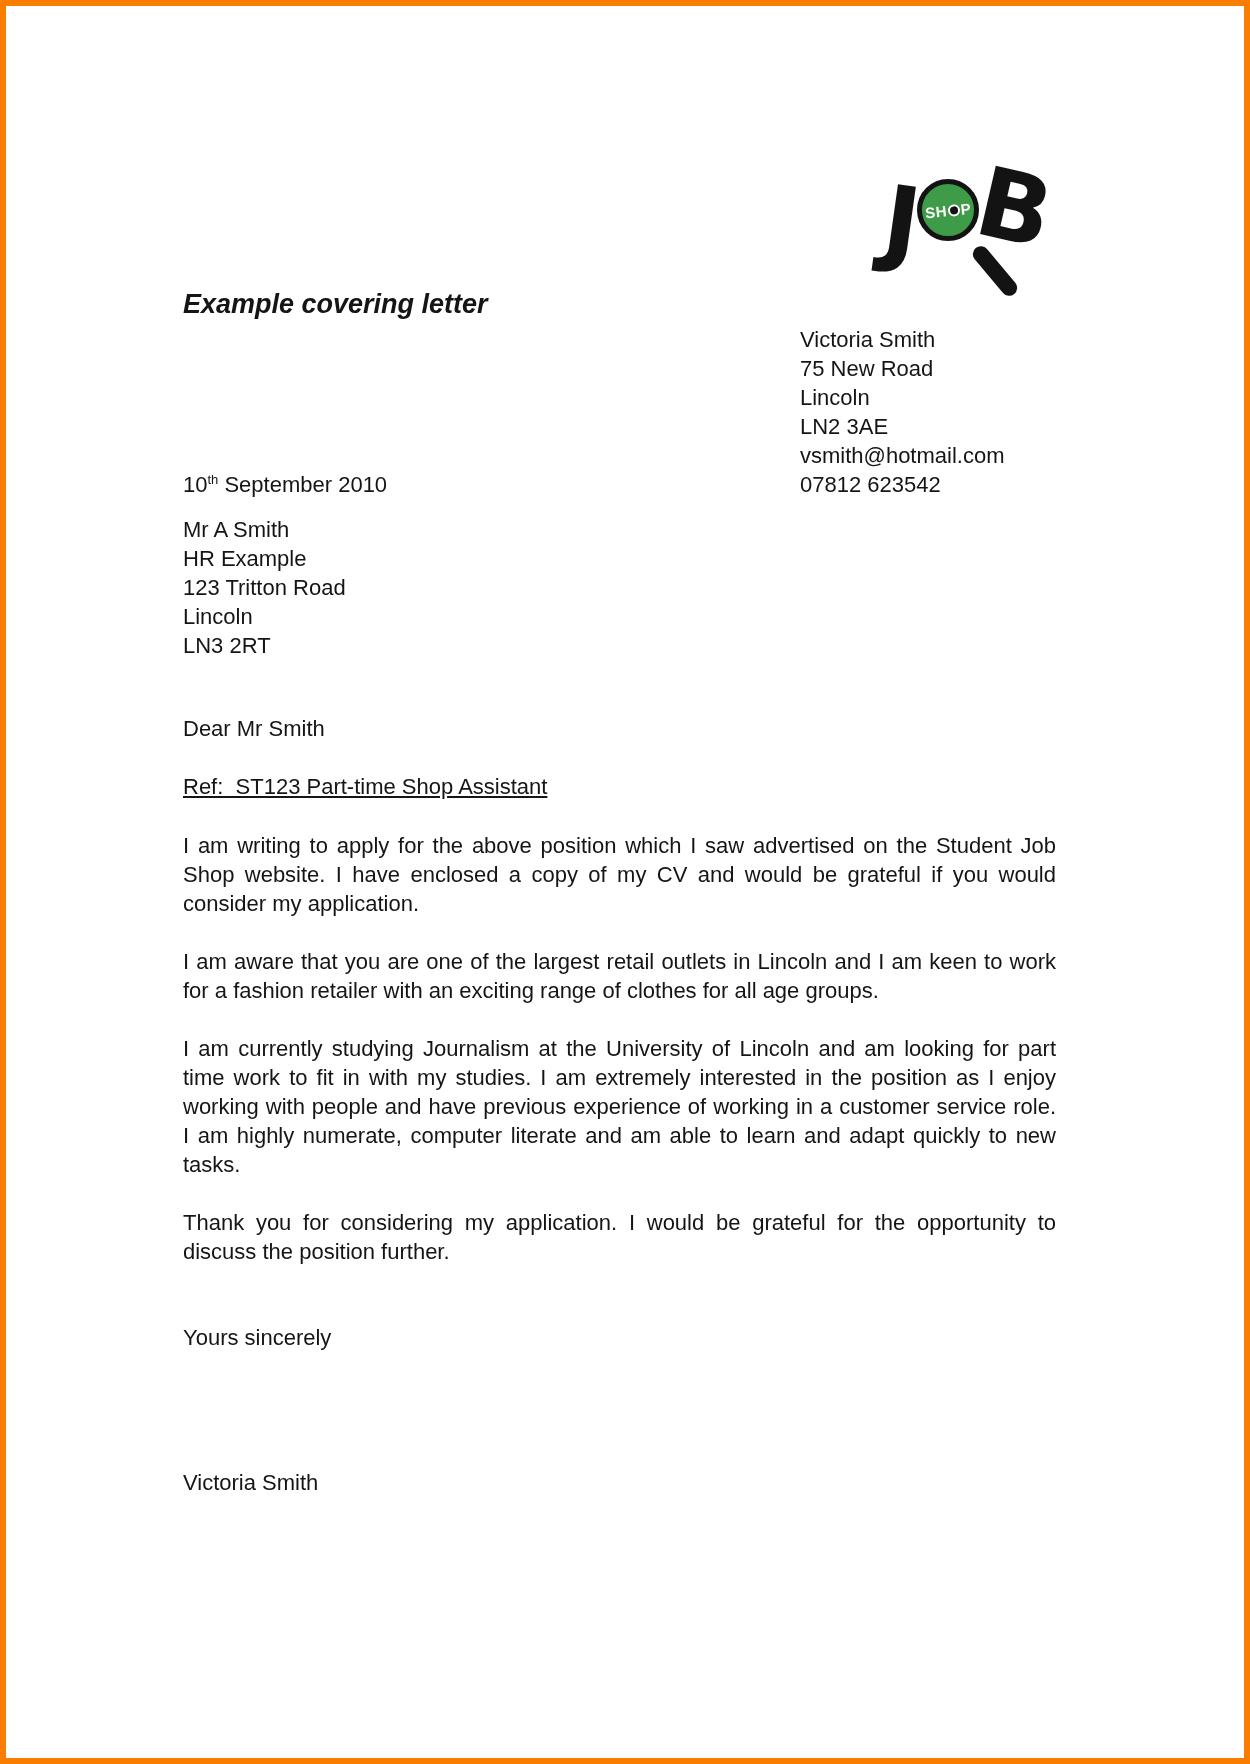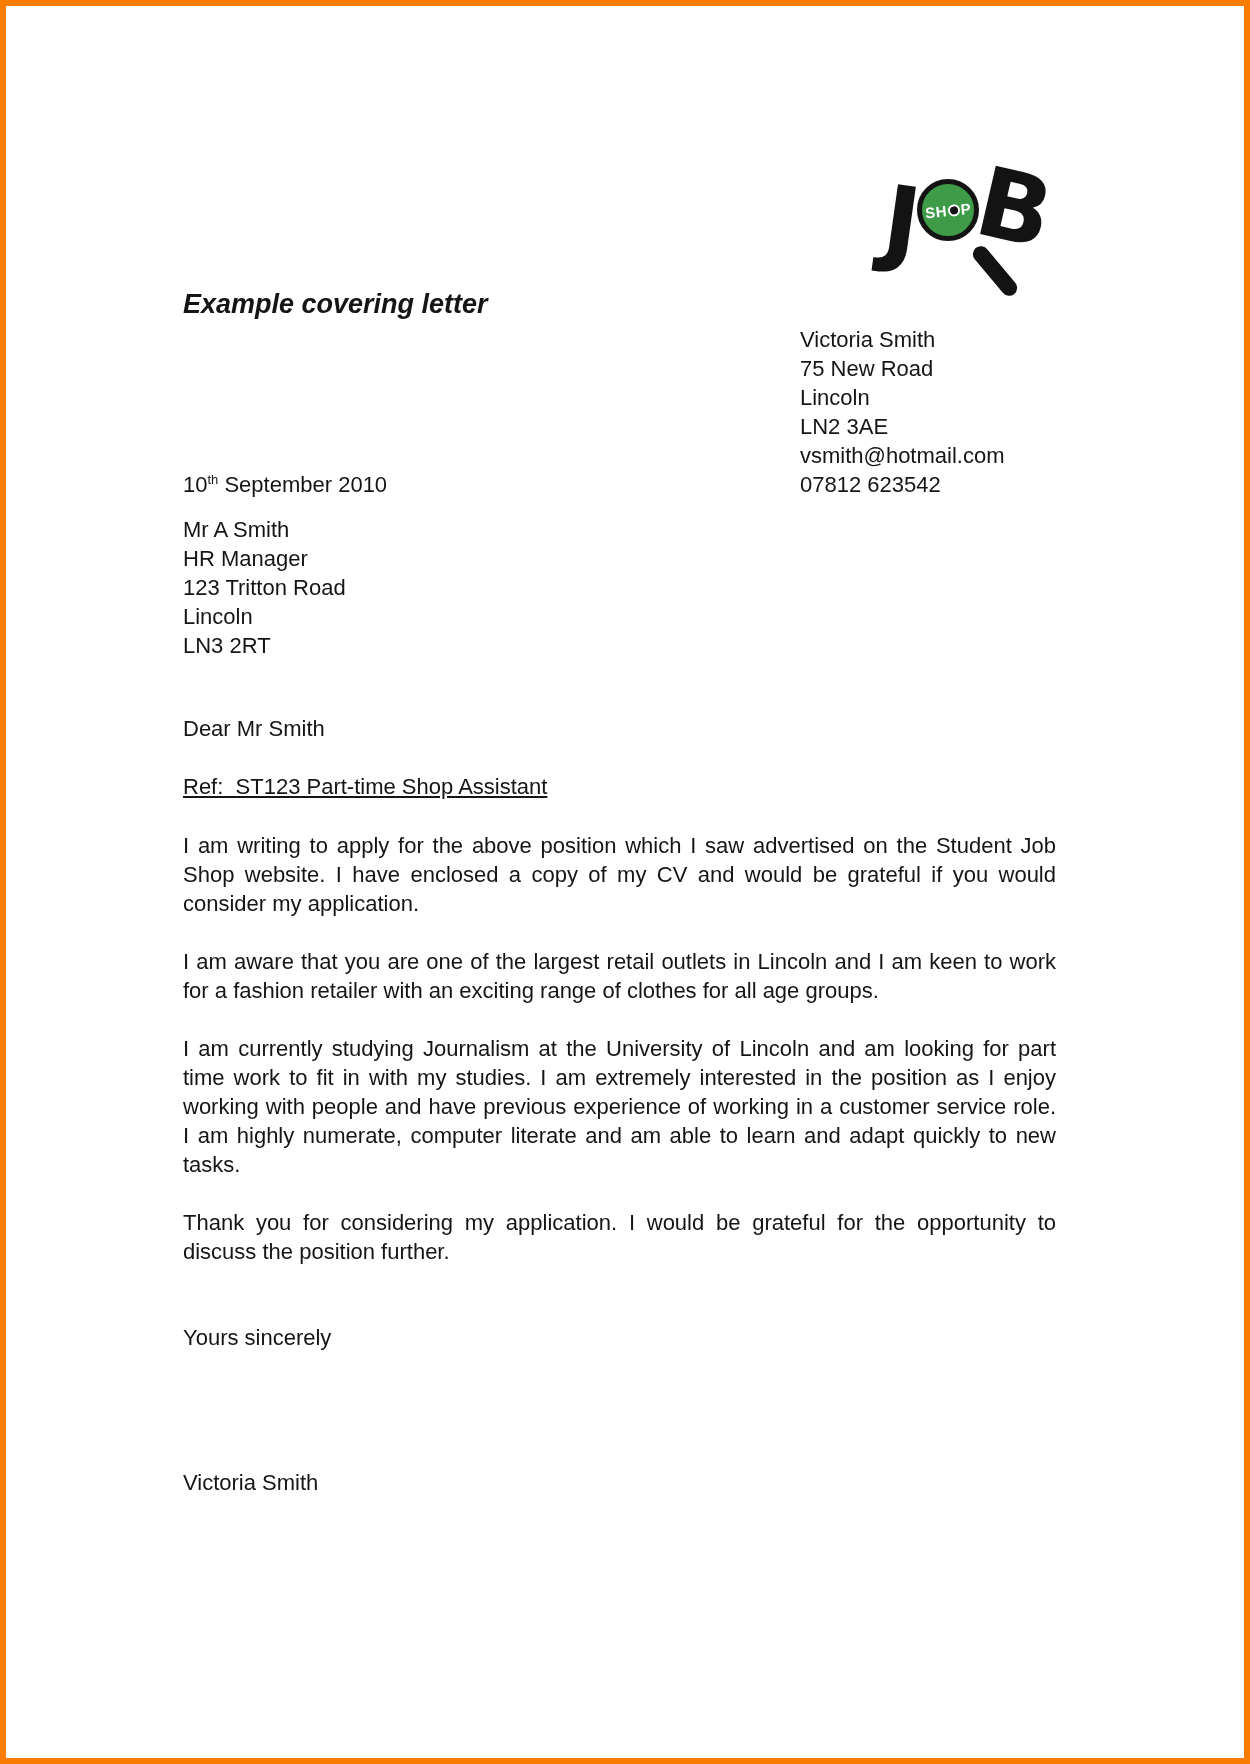--- a/index.html
+++ b/index.html
@@ -99,21 +99,21 @@
       <div>Lincoln</div>
       <div>LN2 3AE</div>
       <div>vsmith@hotmail.com</div>
       <div>07812 623542</div>
     </div>
 
     <div class="date"><span>10</span><sup>th</sup><span> September 2010</span></div>
 
     <div class="addr recipient">
       <div>Mr A Smith</div>
-      <div>HR Manager</div>
+      <div>HR Example</div>
       <div>123 Tritton Road</div>
       <div>Lincoln</div>
       <div>LN3 2RT</div>
     </div>
 
     <div class="salutation">Dear Mr Smith</div>
 
     <div class="reference">Ref:  ST123 Part-time Shop Assistant</div>
 
     <p class="para">I am writing to apply for the above position which I saw advertised on the Student Job Shop website.  I have enclosed a copy of my CV and would be grateful if you would consider my application.</p>

